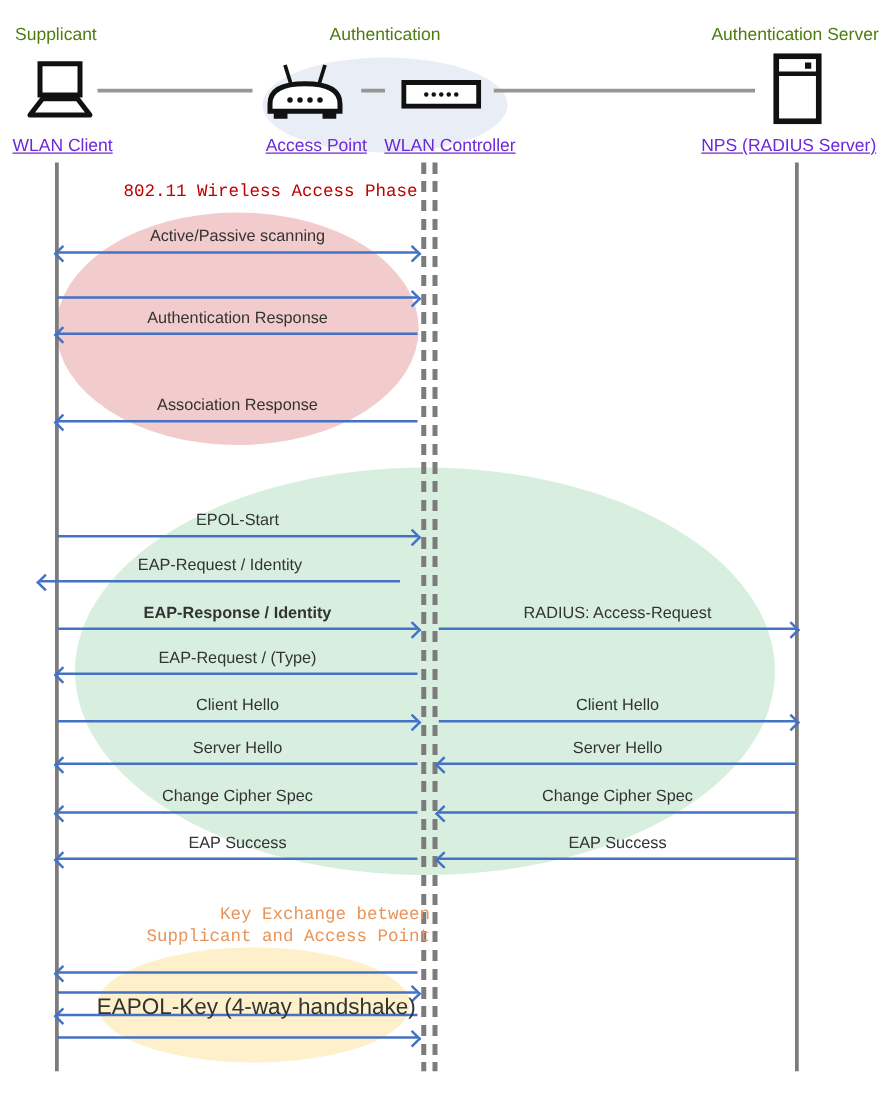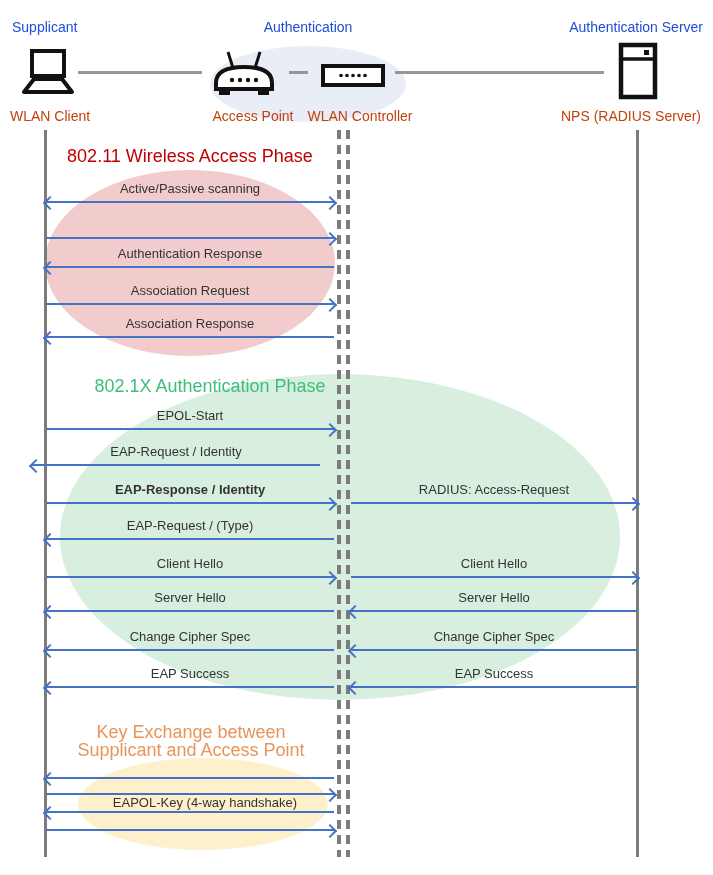--- a/index.html
+++ b/index.html
@@ -13,41 +13,41 @@
   .el-wireless{left:45px;top:170px;width:290px;height:186px;background:#F2CCCC;}
   .el-dot1x{left:60px;top:374px;width:560px;height:326px;background:#D8EFDF;}
   .el-key{left:78px;top:758px;width:250px;height:92px;background:#FDF0CB;}
   
   .lifeline{position:absolute;top:130px;height:727px;width:3px;background:#7C7C7C;z-index:3;}
   .dashline{position:absolute;top:130px;height:727px;width:4px;z-index:3;
     background:repeating-linear-gradient(to bottom,#7C7C7C 0 9px,transparent 9px 15px);}
   
   .connector{position:absolute;height:3px;background:#969696;z-index:2;}
   
-  .role{position:absolute;font-size:14px;color:#1d4ed8;z-index:4;}
-  .devlabel{position:absolute;font-size:14px;color:#c2410c;z-index:4;}
+  .role{position:absolute;font-size:14px;color:#4d7c0f;z-index:4;}
+  .devlabel{position:absolute;font-size:14px;color:#6d28d9;z-index:4;text-decoration:underline;}
   .center{text-align:center;}
   .right{text-align:right;}
   .icon{position:absolute;z-index:4;}
   
-  .phase-title{position:absolute;font-size:18px;text-align:center;z-index:5;}
+  .phase-title{position:absolute;font-size:14px;text-align:right;z-index:5;font-family:Liberation Mono, monospace;}
   .t-red{color:#C00000;}
   .t-green{color:#3FBE7B;}
   .t-orange{color:#E8945A;line-height:18px;}
   
   .msg{position:absolute;height:24px;z-index:6;}
   .msg .lbl{position:absolute;left:0;right:0;bottom:7px;text-align:center;
     font-size:13px;color:#333;white-space:nowrap;}
   .arrow{position:absolute;left:0;right:0;bottom:0;height:2px;background:#4472C4;}
   .arrow::before,.arrow::after{position:absolute;top:-3px;width:8px;height:8px;}
   .arrow.right::after,.arrow.both::after{content:'';right:-1px;
     border-top:2px solid #4472C4;border-right:2px solid #4472C4;transform:rotate(45deg);}
   .arrow.left::before,.arrow.both::before{content:'';left:-1px;
     border-top:2px solid #4472C4;border-left:2px solid #4472C4;transform:rotate(-45deg);}
-  .standalone-lbl{position:absolute;font-size:13px;color:#333;text-align:center;z-index:7;white-space:nowrap;}
+  .standalone-lbl{position:absolute;font-size:18px;color:#333;text-align:center;z-index:7;white-space:nowrap;}
 </style>
 </head>
 <body>
 
 <div id="canvas">
 
   <div class="ellipse el-auth"></div>
   <div class="ellipse el-wireless"></div>
   <div class="ellipse el-dot1x"></div>
   <div class="ellipse el-key"></div>
@@ -101,41 +101,36 @@
   <div class="devlabel center" style="left:203px;top:108px;width:100px;">Access Point</div>
   <div class="devlabel center" style="left:300px;top:108px;width:120px;">WLAN Controller</div>
   <div class="devlabel right" style="left:525px;top:108px;width:176px;">NPS (RADIUS Server)</div>
 
   <div class="lifeline" style="left:44px;"></div>
   <div class="dashline" style="left:337px;"></div>
   <div class="dashline" style="left:346px;"></div>
   <div class="lifeline" style="left:636px;"></div>
 
   <div class="phase-title t-red" style="left:46px;top:146px;width:288px;">802.11 Wireless Access Phase</div>
-  <div class="phase-title t-green" style="left:60px;top:376px;width:300px;">802.1X Authentication Phase</div>
   <div class="phase-title t-orange" style="left:38px;top:723px;width:306px;">
     <div>Key Exchange between</div>
     <div>Supplicant and Access Point</div>
   </div>
 
   <div class="msg" style="left:46px;top:179px;width:288px;">
     <div class="lbl">Active/Passive scanning</div>
     <div class="arrow both"></div>
   </div>
   <div class="msg" style="left:46px;top:215px;width:288px;">
     <div class="arrow right"></div>
   </div>
   <div class="msg" style="left:46px;top:244px;width:288px;">
     <div class="lbl">Authentication Response</div>
     <div class="arrow left"></div>
   </div>
-  <div class="msg" style="left:46px;top:281px;width:288px;">
-    <div class="lbl">Association Request</div>
-    <div class="arrow right"></div>
-  </div>
   <div class="msg" style="left:46px;top:314px;width:288px;">
     <div class="lbl">Association Response</div>
     <div class="arrow left"></div>
   </div>
   <div class="msg" style="left:46px;top:406px;width:288px;">
     <div class="lbl">EPOL-Start</div>
     <div class="arrow right"></div>
   </div>
   <div class="msg" style="left:32px;top:442px;width:288px;">
     <div class="lbl">EAP-Request / Identity</div>

